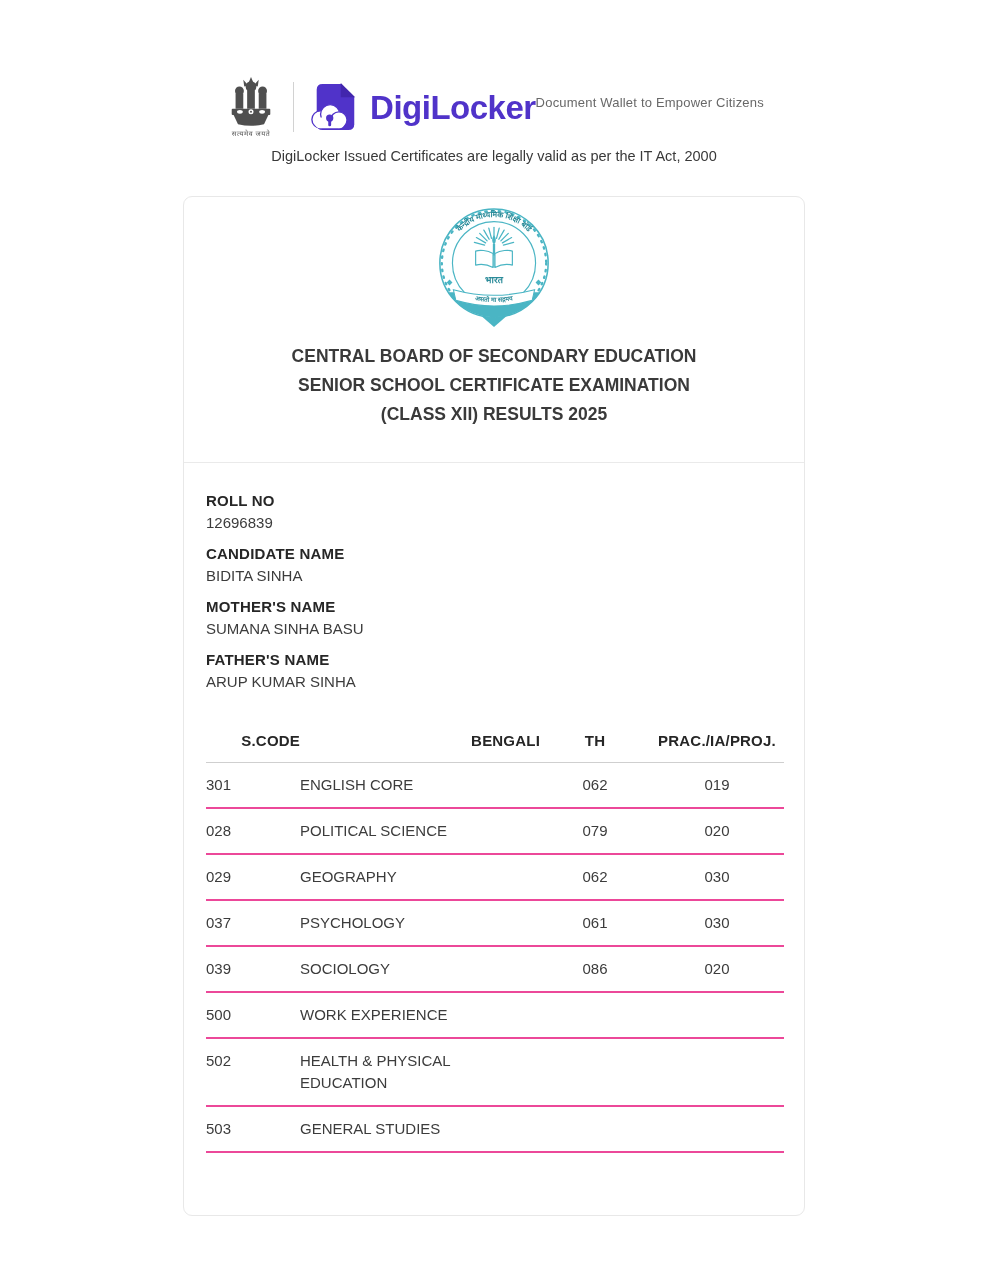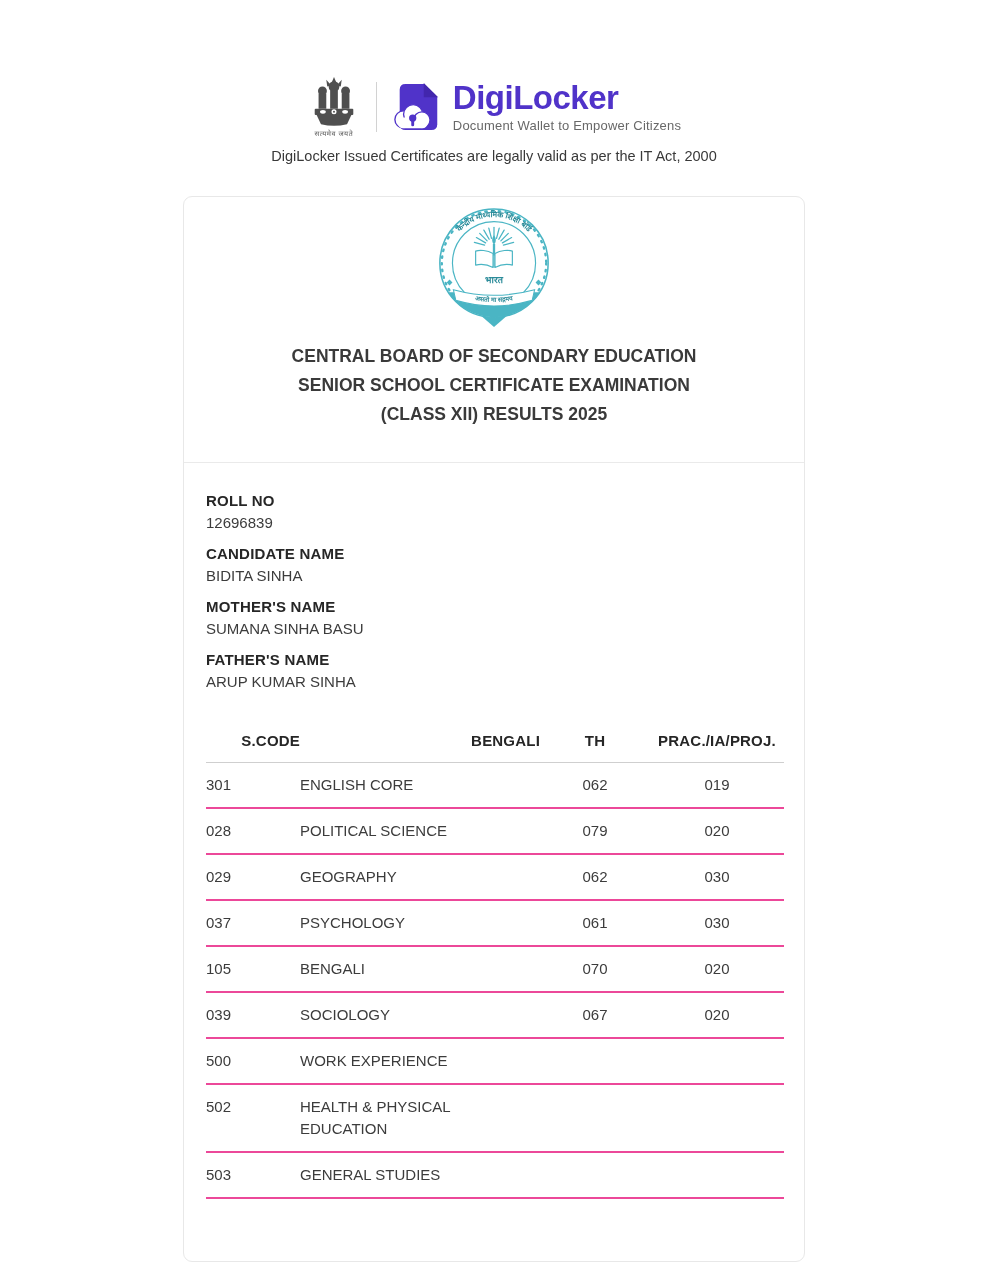--- a/index.html
+++ b/index.html
@@ -11,21 +11,21 @@
   }
   
   .header-row{
     padding-top:76px;
     display:flex;justify-content:center;align-items:center;gap:15px;
   }
   .emblem-block{display:flex;flex-direction:column;align-items:center;}
   .emblem-caption{font-size:7px;color:#555;margin-top:1px;letter-spacing:.5px;white-space:nowrap;}
   .header-divider{width:1px;height:50px;background:#d2d2d2;}
   .brand-block{display:flex;align-items:center;gap:9px;}
-  .brand-text{display:flex;flex-direction:column;}
+  .brand-text{display:flex;flex-direction:row;}
   .brand-name{font-size:33px;font-weight:bold;color:#5033c9;line-height:1;letter-spacing:-.5px;}
   .brand-tagline{font-size:13px;color:#686868;margin-top:4px;letter-spacing:.2px;}
   .validity-note{
     text-align:center;margin-top:10px;
     font-size:14.5px;color:#393939;
   }
   
   .card{
     width:622px;margin:32px auto 0;
     border:1px solid #e8e8e8;border-radius:9px;
@@ -232,33 +232,25 @@
       </tr>
       <tr>
         <td>037</td>
         <td>
             <div class="subject-inner">PSYCHOLOGY</div>
           </td>
         <td class="center">061</td>
         <td class="center">030</td>
       </tr>
       <tr>
-        <td>105</td>
-        <td>
-            <div class="subject-inner">BENGALI</div>
-          </td>
-        <td class="center">070</td>
-        <td class="center">020</td>
-      </tr>
-      <tr>
         <td>039</td>
         <td>
             <div class="subject-inner">SOCIOLOGY</div>
           </td>
-        <td class="center">067</td>
+        <td class="center">086</td>
         <td class="center">020</td>
       </tr>
       <tr>
         <td>500</td>
         <td>
             <div class="subject-inner">WORK EXPERIENCE</div>
           </td>
         <td class="center"></td>
         <td class="center"></td>
       </tr>

